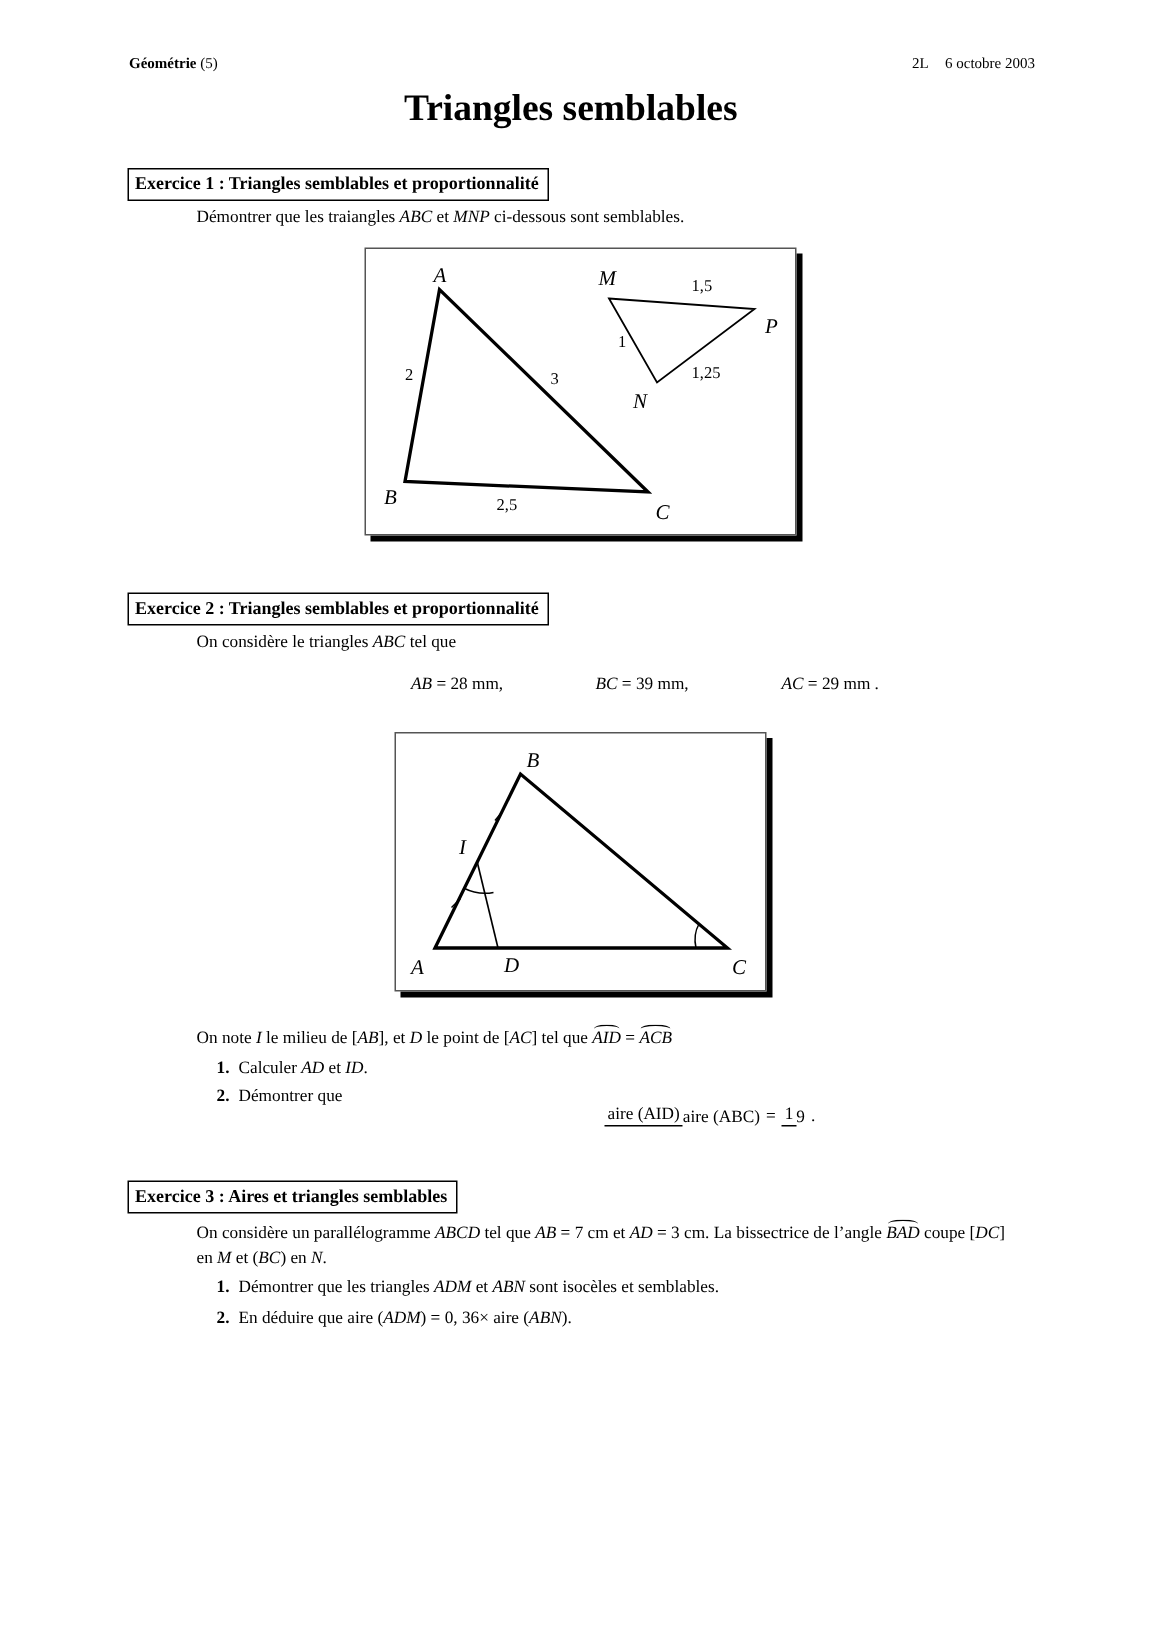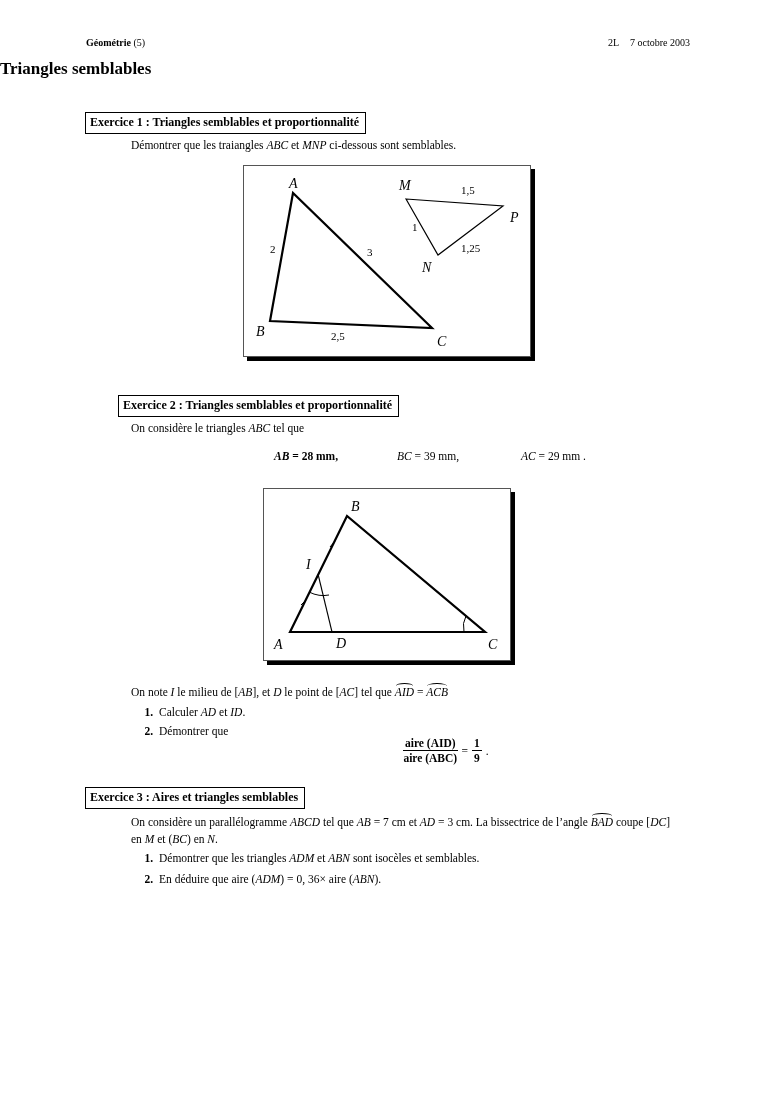--- a/index.html
+++ b/index.html
@@ -1,40 +1,40 @@
 <!DOCTYPE html>
 <html><head>
 <meta charset="utf-8">
 <style>
   html,body{margin:0;padding:0;background:#fff;}
   body{width:775px;height:1095px;position:relative;font-family:"Liberation Serif","DejaVu Serif",serif;color:#000;overflow:hidden;}
   .abs{position:absolute;}
   .hdr{font-size:10px;}
   .hdr b{font-weight:bold;}
-  .title{font-size:17px;font-weight:bold;left:0;width:761px;top:59px;}
+  .title{font-size:25px;font-weight:bold;left:0;width:761px;text-align:center;top:59px;}
   .exbox{border:1px solid #000;padding:2px 6px 3px 4px;font-size:12px;font-weight:bold;white-space:nowrap;}
   .txt{font-size:11.5px;white-space:nowrap;margin-left:45px;}
   i,.it{font-style:italic;}
   .frame{background:#fff;border:1px solid #555;box-shadow:4px 4px 0 #000;}
   svg text{font-family:"Liberation Serif","DejaVu Serif",serif;}
   .num{font-weight:bold;display:inline-block;width:22px;text-align:right;margin-right:6px;}
   .hat{position:relative;display:inline-block;}
   .hat::before{content:"";position:absolute;left:1px;right:1px;top:-3px;height:5px;border-top:1px solid #000;border-radius:50% 50% 0 0;}
-  .frac{display:inline-flex;flex-direction:column;align-items:center;vertical-align:middle;font-size:11.5px;font-weight:bold;}
+  .frac{display:inline-flex;flex-direction:row;align-items:center;vertical-align:middle;font-size:11.5px;}
   .frac .n{border-bottom:1px solid #000;padding:0 2px 1px;}
   .frac .d{padding-top:1px;}
 </style>
 </head>
 <body>
 
 <div class="abs hdr" style="left:86px;top:37px;font-family:Liberation Serif, serif;">
   <b>Géométrie</b> <span>(5)</span>
 </div>
 <div class="abs hdr" style="left:608px;top:37px;">2L</div>
-<div class="abs hdr" style="left:630px;top:37px;">7 octobre 2003</div>
+<div class="abs hdr" style="left:630px;top:37px;">6 octobre 2003</div>
 
 <div class="abs title">Triangles semblables</div>
 
 <div class="abs exbox" style="left:85px;top:112px;">Exercice 1 :  Triangles semblables et proportionnalité</div>
 <div class="abs txt" style="left:86px;top:139px;">
   <span>Démontrer que les traiangles </span><i>ABC</i><span> et </span><i>MNP</i><span> ci-dessous sont semblables.</span>
 </div>
 
 <div class="abs frame" style="left:243px;top:165px;width:286px;height:190px;">
   <svg width="286" height="190" viewBox="0 0 286 190">
@@ -48,25 +48,25 @@
     <text x="266" y="56" font-size="14" font-style="italic">P</text>
     <text x="26" y="87" font-size="11">2</text>
     <text x="123" y="90" font-size="11">3</text>
     <text x="87" y="174" font-size="11">2,5</text>
     <text x="168" y="65" font-size="11">1</text>
     <text x="217" y="28" font-size="11">1,5</text>
     <text x="217" y="86" font-size="11">1,25</text>
   </svg>
 </div>
 
-<div class="abs exbox" style="left:85px;top:395px;margin-left:33px;">Exercice 2 :  Triangles semblables et proportionnalité</div>
+<div class="abs exbox" style="left:85px;top:395px;">Exercice 2 :  Triangles semblables et proportionnalité</div>
 <div class="abs txt" style="left:86px;top:422px;">
   <span>On considère le triangles </span><i>ABC</i><span> tel que</span>
 </div>
-<div class="abs txt" style="left:229px;top:450px;font-weight:bold;"><i>AB</i><span> = 28 mm,</span></div>
+<div class="abs txt" style="left:229px;top:450px;"><i>AB</i><span> = 28 mm,</span></div>
 <div class="abs txt" style="left:352px;top:450px;"><i>BC</i><span> = 39 mm,</span></div>
 <div class="abs txt" style="left:476px;top:450px;"><i>AC</i><span> = 29 mm .</span></div>
 
 <div class="abs frame" style="left:263px;top:488px;width:246px;height:171px;">
   <svg width="246" height="171" viewBox="0 0 246 171">
     <polygon points="26,143 83,27 221,143" fill="none" stroke="#000" stroke-width="2.2"></polygon>
     <line x1="54" y1="85" x2="68" y2="143" stroke="#000" stroke-width="1.1"></line>
     <line x1="66" y1="58" x2="71" y2="52" stroke="#000" stroke-width="1"></line>
     <line x1="37" y1="116" x2="43" y2="110" stroke="#000" stroke-width="1"></line>
     <path d="M45,103 Q55,108 65,106" fill="none" stroke="#000" stroke-width="1"></path>

